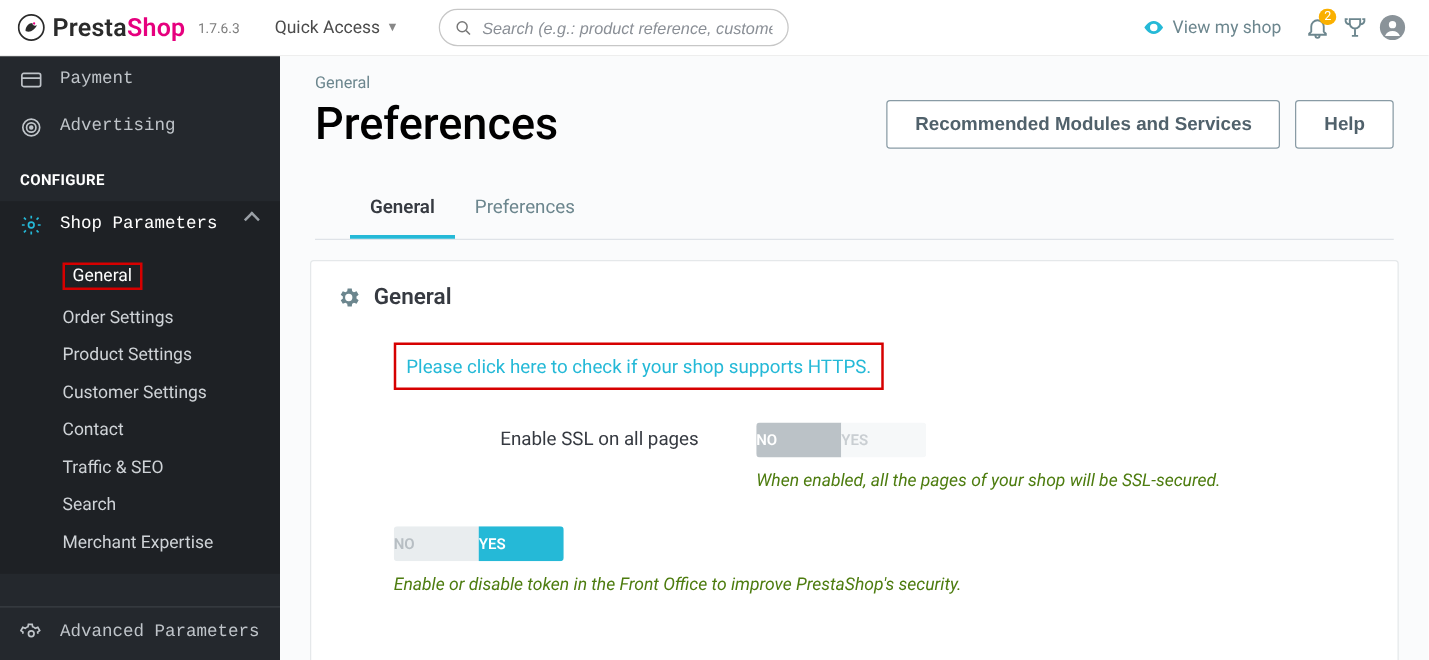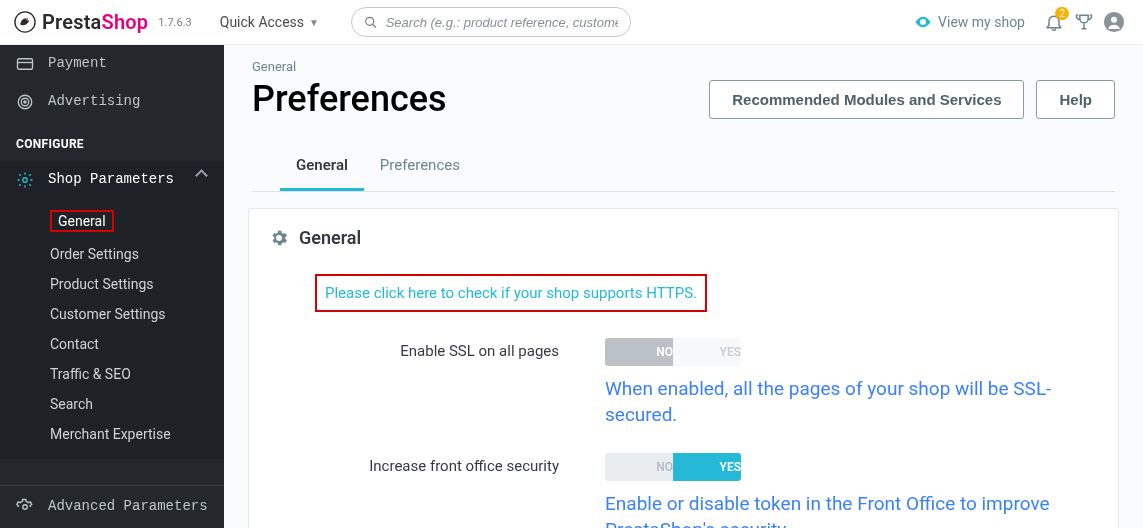--- a/index.html
+++ b/index.html
@@ -53,26 +53,26 @@
   .card { background:#fff; border:1px solid #e5e8ea; margin:16px 24px; border-radius:3px; padding:18px 20px 30px;}
   .card-head { display:flex; align-items:center; margin-bottom:26px;}
   .card-head svg { color:#6c868e; margin-right:10px;}
   .card-head h2 { font-size:18px; font-weight:600; color:#363a41;}
   .formrow { display:flex; align-items:flex-start; margin-bottom:26px;}
   .flabel { width:290px; text-align:right; color:#363a41; font-size:15px; padding-top:4px;}
   .flabel .help { display:inline-block; border:1px solid #25b9d7; color:#25b9d7; font-size:11px; width:15px; height:15px; text-align:center; line-height:13px; margin-left:6px; font-weight:700;}
   .fval { margin-left:46px; flex:1; }
   .link-check { color:#25b9d7; font-size:15px; border:2px solid #d60000; padding:8px 8px; display:inline-block; cursor:pointer;}
   .switch { display:inline-flex; border-radius:3px; overflow:hidden; font-size:12px;}
-  .switch span { display:inline-block; width:68px; text-align:right; padding:7px 0; font-weight:600; cursor:pointer;}
+  .switch span { display:inline-block; width:68px; text-align:left; padding:7px 0; font-weight:600; cursor:pointer;}
   .switch .no-off  { background:#e9edef; color:#b7bec3;}
   .switch .yes-off { background:#f6f8f9; color:#c9ced2;}
   .switch .no-on   { background:#bbc2c7; color:#fff;}
   .switch .yes-on  { background:#25b9d7; color:#fff;}
-  .fhelp { color:#3b82f6; font-size:19px; margin-top:10px; line-height:1.35;}
+  .fhelp { color:#4d7c0f; font-size:14px; margin-top:10px; line-height:1.35;font-style:italic;}
 </style>
 </head>
 <body>
 
 <div class="topbar">
   <div class="logo">
     <svg class="logo-ico" viewBox="0 0 24 24">
         <circle cx="12" cy="12" r="11" fill="none" stroke="#2b2b2b" stroke-width="1.5"></circle>
         <path d="M7 15c4 2 8-1 10-5-2 1-4 0-4-2-3 0-6 3-6 7z" fill="#2b2b2b"></path>
         <circle cx="14.5" cy="8.5" r="1" fill="#e6007e"></circle>
@@ -213,23 +213,20 @@
         <div class="fval">
           <div class="switch">
             <span class="no-on">NO</span>
             <span class="yes-off">YES</span>
           </div>
           <div class="fhelp">When enabled, all the pages of your shop will be SSL-secured.</div>
         </div>
       </div>
 
       <div class="formrow">
-        <div class="flabel" style="line-height:1.3">
-          <span>Increase front office security</span>
-        </div>
         <div class="fval">
           <div class="switch">
             <span class="no-off">NO</span>
             <span class="yes-on">YES</span>
           </div>
           <div class="fhelp">Enable or disable token in the Front Office to improve PrestaShop's security.</div>
         </div>
       </div>
     </div>
   </div>

